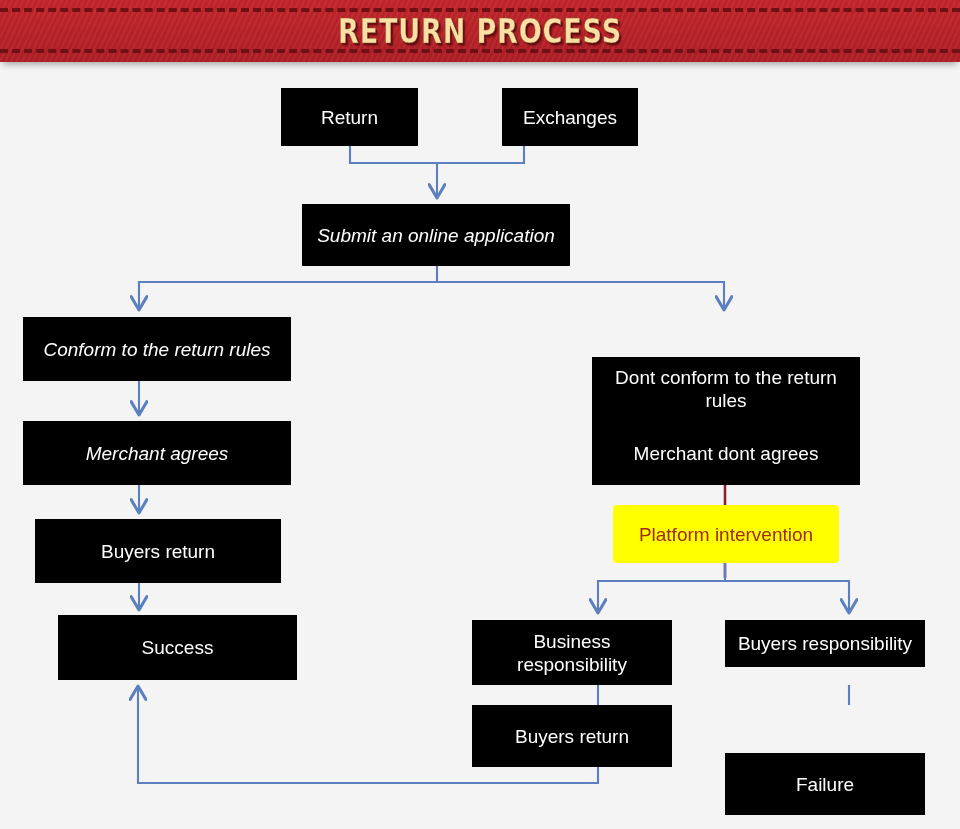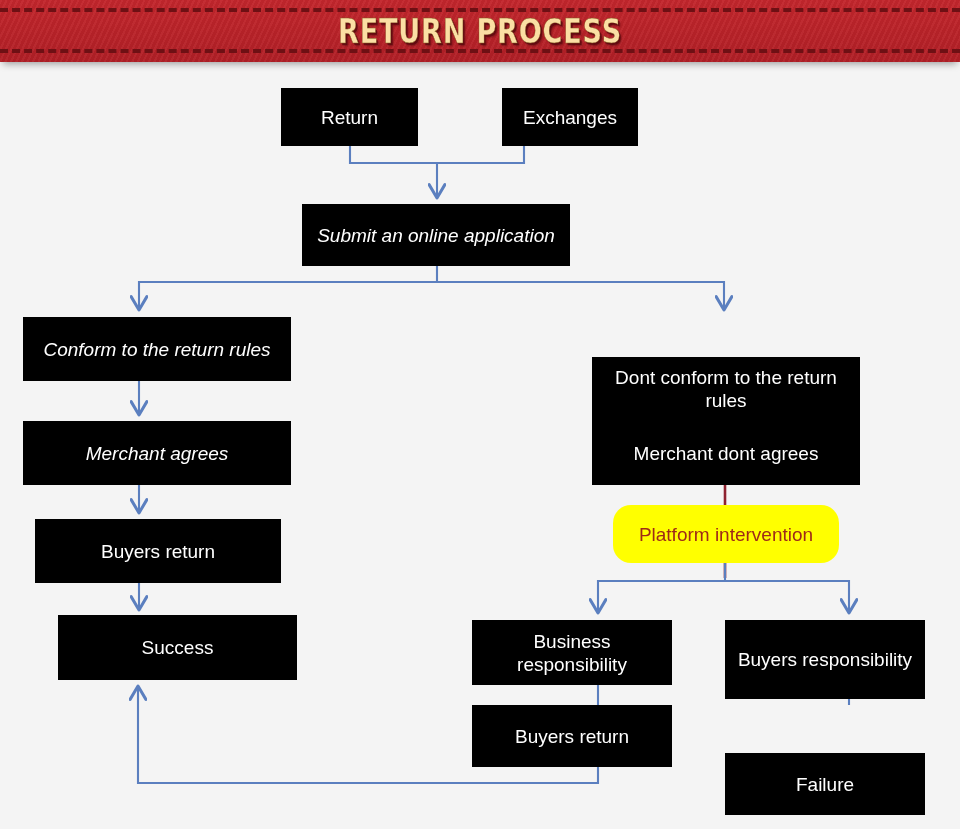--- a/index.html
+++ b/index.html
@@ -94,21 +94,21 @@
     color: #ffffff;
     background: #000000;
     font-size: 19px;
     line-height: 23px;
     padding: 2px 6px;
     z-index: 3;
   }
   .node.highlight {
     background: #ffff00;
     color: #9e2a18;
-    border-radius: 18px;
+    border-radius: 4px;
   }
 </style>
 </head>
 <body>
 
 <div id="page">
 
   <div class="banner">
     <div class="stitch top"></div>
     <div class="stitch bottom"></div>
@@ -170,20 +170,20 @@
     <div class="node" style="left:592px; top:359px; width:268px; height:64px;">Merchant dont agrees</div>
 
     <div class="node" style="left:35px; top:457px; width:246px; height:64px;">Buyers return</div>
 
     <div class="node highlight" style="left:613px; top:443px; width:226px; height:58px;">Platform intervention</div>
 
     <div class="node" style="left:58px; top:553px; width:239px; height:65px;">Success</div>
 
     <div class="node" style="left:472px; top:558px; width:200px; height:65px;">Business responsibility</div>
 
-    <div class="node" style="left:725px; top:558px; width:200px; height:79px;">Buyers responsibility</div>
+    <div class="node" style="left:725px; top:558px; width:200px; height:47px;">Buyers responsibility</div>
 
     <div class="node" style="left:472px; top:643px; width:200px; height:62px;">Buyers return</div>
 
     <div class="node" style="left:725px; top:643px; width:200px; height:62px;margin-top:48px;">Failure</div>
 
   </div>
 </div>
 
 </body></html>

